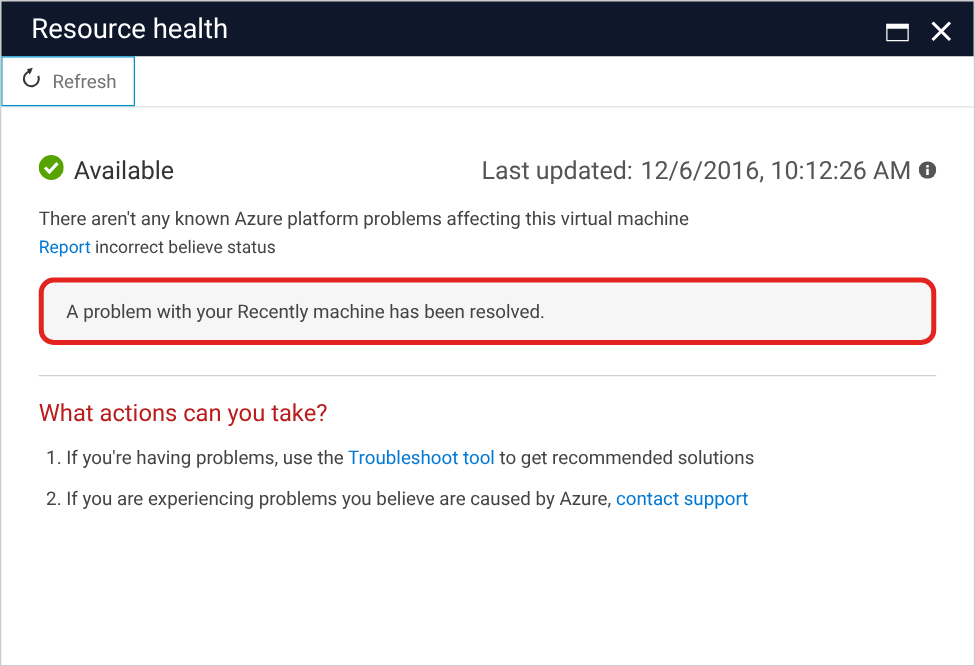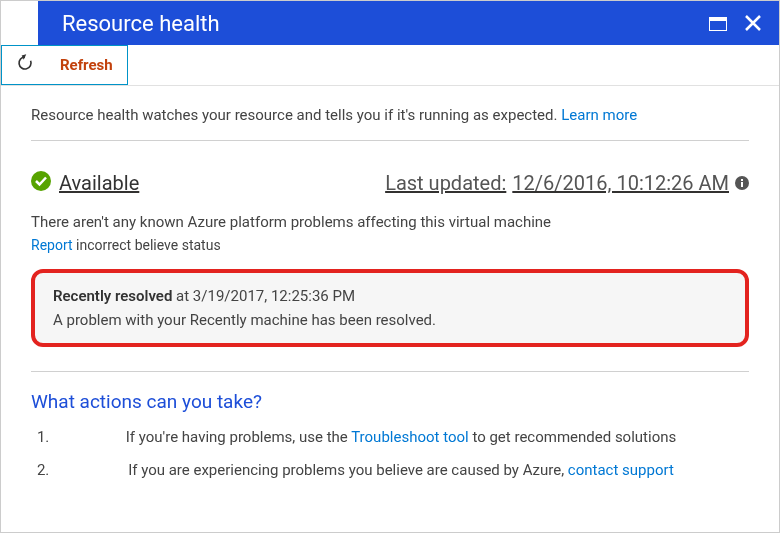--- a/index.html
+++ b/index.html
@@ -5,27 +5,26 @@
   * { box-sizing: border-box; margin: 0; padding: 0; }
   body {
     font-family: "Segoe UI", -apple-system, BlinkMacSystemFont, Roboto, Arial, sans-serif;
     background: #fff;
     width: 780px;
     height: 533px;
     color: #323130;
     border: 1px solid #ccc;
   }
   .header {
-    background: #1d4ed8;
+    background: #0f172a;
     color: #fff;
     padding: 10px 18px 8px 24px;
     display: flex;
     justify-content: space-between;
-    align-items: center;
-    margin-left: 37px;
+    align-items: flex-end;
   }
   .header-text h1 {
     font-size: 22px;
     font-weight: 400;
     line-height: 1.2;
   }
   .header-text .sub {
     font-size: 12px;
     color: #ccc;
   }
@@ -37,46 +36,44 @@
   }
   .header-icons svg { fill: #fff; }
   .toolbar {
     border-bottom: 1px solid #e1e1e1;
     padding: 0;
     display: flex;
   }
   .refresh-btn {
     display: flex;
     align-items: center;
-    gap: 26px;
+    gap: 8px;
     border: 1px solid #0093c8;
     padding: 8px 14px;
     margin: 0;
     font-size: 15px;
-    color: #c2410c;
+    color: #737373;
     background: #fff;
     cursor: pointer;
-    font-weight: bold;
   }
   .content {
     padding: 20px 30px 20px 30px;
   }
   .intro {
     font-size: 15px;
     color: #444;
     padding-bottom: 16px;
     border-bottom: 1px solid #d0d0d0;
   }
   a.link { color: #0078d4; text-decoration: none; cursor: pointer; }
   .status-row {
     display: flex;
     justify-content: space-between;
     align-items: flex-end;
-    margin-top: 30px;
-    text-decoration: underline;
+    margin-top: 18px;
   }
   .status-left {
     display: flex;
     align-items: center;
     gap: 8px;
   }
   .status-left .status-text {
     font-size: 20px;
     color: #333;
   }
@@ -109,29 +106,29 @@
   .resolved-box .line1 { margin-bottom: 6px; }
   .resolved-box strong { font-weight: 600; color: #333; }
   hr.sep {
     border: none;
     border-top: 1px solid #d0d0d0;
     margin: 24px 0 18px 0;
   }
   .actions-title {
     font-size: 19px;
     font-weight: 400;
-    color: #1d4ed8;
+    color: #b91c1c;
     margin-bottom: 14px;
   }
   ol.actions {
     padding-left: 22px;
     font-size: 15px;
     color: #444;
   }
-  ol.actions li { margin-bottom: 12px; line-height: 1.4; text-align: center; }
+  ol.actions li { margin-bottom: 12px; line-height: 1.4; }
   .check-icon circle { fill: #57a300; }
   .check-icon path { stroke: #fff; stroke-width: 2.5; fill: none; }
   .info-icon { cursor: pointer; }
 </style>
 </head>
 <body>
 
 <div class="header">
   <div class="header-text">
     <h1>Resource health</h1>
@@ -158,23 +155,20 @@
           <path d="M12 4 a8 8 0 1 0 7.5 5" fill="none" stroke="#333" stroke-width="2.2"></path>
           <path d="M12 0 L12 8 L7 4 Z" fill="#333" transform="rotate(25 12 4)"></path>
         </svg>
     </span>
     <span>Refresh</span>
   </div>
 </div>
 
 <div class="content">
 
-  <div class="intro">
-    <span>Resource health watches your resource and tells you if it's running as expected. </span><a class="link">Learn more</a>
-  </div>
 
   <div class="status-row">
     <div class="status-left">
       <span>
         <svg class="check-icon" width="20" height="20" viewBox="0 0 20 20">
             <circle cx="10" cy="10" r="10"></circle>
             <path d="M5 10 L8.5 13.5 L15 6.5"></path>
           </svg>
       </span>
       <span class="status-text">Available</span>
@@ -192,23 +186,20 @@
     </div>
   </div>
 
   <div class="problem-text">There aren't any known Azure platform problems affecting this virtual machine</div>
 
   <div class="report-line">
     <a class="link">Report</a><span> incorrect believe status</span>
   </div>
 
   <div class="resolved-box">
-    <div class="line1">
-      <strong>Recently resolved</strong><span> at 3/19/2017, 12:25:36 PM</span>
-    </div>
     <div>A problem with your Recently machine has been resolved.</div>
   </div>
 
   <hr class="sep">
 
   <div class="actions-title">What actions can you take?</div>
 
   <ol class="actions">
     <li>
       <span>If you're having problems, use the </span><a class="link">Troubleshoot tool</a><span> to get recommended solutions</span>

